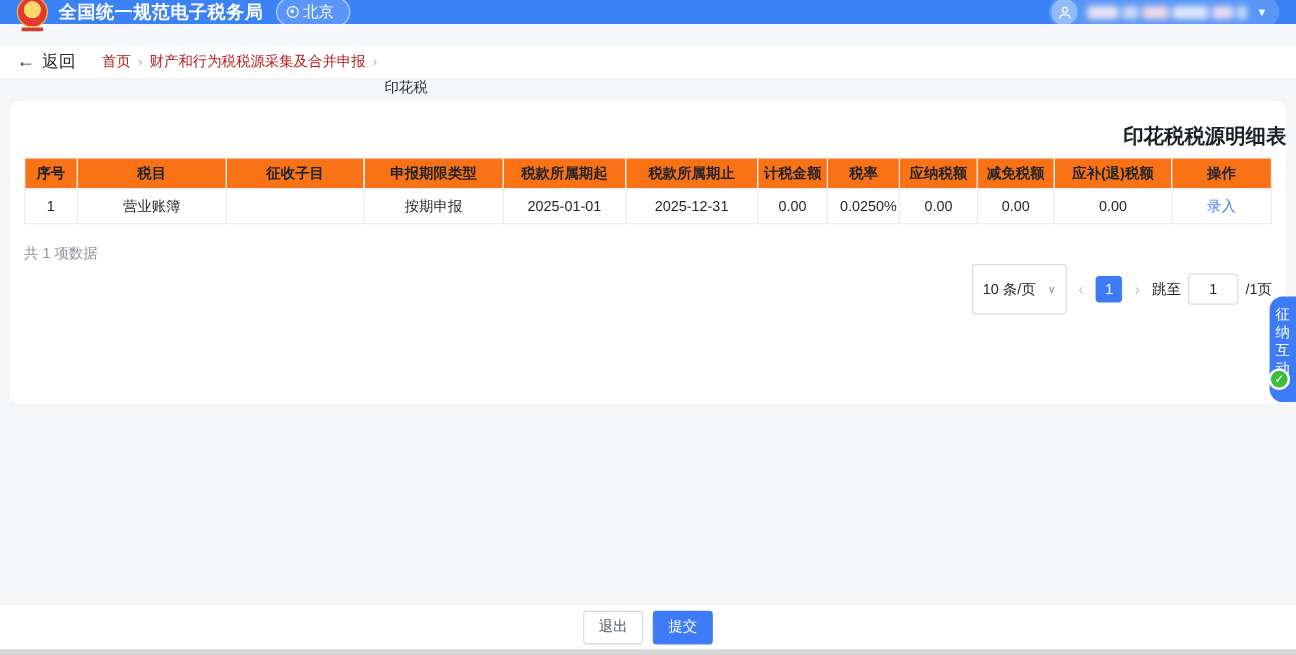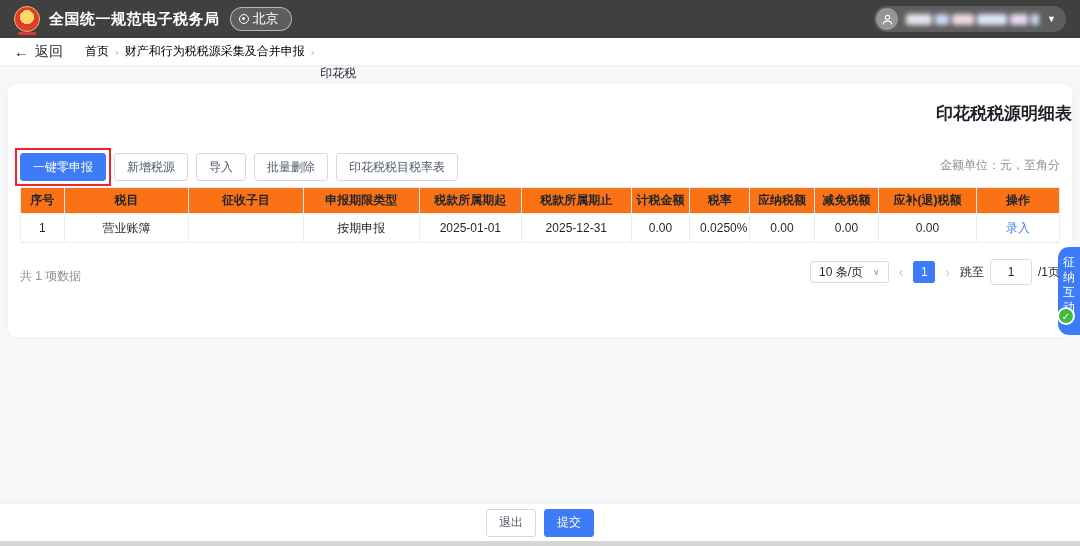--- a/index.html
+++ b/index.html
@@ -4,22 +4,22 @@
 <style>
   * { margin:0; padding:0; box-sizing:border-box; }
   html,body { width:1080px; height:546px; overflow:hidden; }
   body {
     font-family:"Liberation Sans","DejaVu Sans",sans-serif;
     background:#f6f7f9; position:relative; color:#1f2329;
   }
 
   
   .app-header{
-    position:absolute; top:0; left:0; right:0; height:38px;
-    background:#404040; display:flex; align-items:center; padding:0 14px;
+    position:absolute; top:0; left:0; right:0; height:20px;
+    background:#3b82f6; display:flex; align-items:center; padding:0 14px;
   }
   .logo{ width:26px; height:26px; border-radius:50%;
     background:radial-gradient(circle at 50% 42%, #ffd76a 0 38%, #e23a2e 39% 100%);
     border:1px solid #f3c04c; flex:0 0 auto; position:relative;}
   .logo::after{content:""; position:absolute; left:3px; right:3px; bottom:-4px; height:3px; background:#d23c30; border-radius:1px;}
   .app-title{ color:#fff; font-size:15px; font-weight:bold; margin-left:9px; letter-spacing:.5px;}
   .loc-pill{ margin-left:10px; height:24px; padding:0 12px 0 8px; border-radius:12px;
     background:rgba(255,255,255,.16); border:1px solid rgba(255,255,255,.55);
     display:flex; align-items:center; color:#fff; font-size:13px; gap:4px; cursor:pointer;}
   .pin{ width:10px; height:10px; border:1.5px solid #fff; border-radius:50%; position:relative; display:inline-block;}
@@ -35,21 +35,21 @@
   .masked i:nth-child(3){width:22px;background:#f0d9e2} .masked i:nth-child(4){width:30px;background:#dfe7fb}
   .masked i:nth-child(5){width:18px;background:#e7d9ef} .masked i:nth-child(6){width:8px;background:#cfe0f8}
   .caret{ color:#fff; font-size:9px; }
 
   
   .nav-bar{ position:absolute; top:38px; left:0; right:0; height:28px; background:#fff;
     display:flex; align-items:center; padding:0 14px; border-bottom:1px solid #f0f1f3;}
   .back{ display:flex; align-items:center; gap:6px; font-size:14px; color:#1f2329; cursor:pointer;}
   .back .arrow{ font-size:15px; }
   .crumbs{ display:flex; align-items:center; margin-left:22px; font-size:12px; gap:6px;}
-  .crumbs .lnk{ color:#000000; cursor:pointer;}
+  .crumbs .lnk{ color:#b91c1c; cursor:pointer;}
   .crumbs .sep{ color:#a8aeb8; font-size:11px;}
   .crumbs .cur{ color:#1f2329;margin-top:44px;}
 
   
   .card{ position:absolute; left:8px; right:8px; top:84px; height:253px;
     background:#fff; border-radius:8px; box-shadow:0 0 4px rgba(0,0,0,.03);}
   .page-title{ text-align:right; font-size:17px; font-weight:bold; color:#1b1f27; padding-top:18px;}
   .toolbar{ display:flex; align-items:flex-end; padding:0 12px; margin-top:24px; height:32px;}
   .btn{ height:28px; padding:0 12px; font-size:12px; border-radius:3px; background:#fff;
     border:1px solid #d5d8de; color:#4e5969; cursor:pointer; font-family:inherit;}
@@ -64,24 +64,24 @@
   table{ width:calc(100% - 24px); margin:6px 12px 0; border-collapse:collapse; table-layout:fixed;}
   th,td{ border:1px solid #ebedf0; font-size:12px; overflow:hidden; white-space:nowrap;}
   th{ background:#f97316; height:26px; font-weight:bold; color:#1f2329; text-align:center;}
   td{ height:29px; color:#1f2329; padding:0 10px;}
   td.c{ text-align:center; padding:0 4px;}
   td.r{ text-align:center;}
   td.l{ text-align:center;}
   a.entry{ color:#3d7bf7; text-decoration:none; cursor:pointer;}
 
   
-  .pg-row{ display:flex; align-items:flex-end; margin:16px 12px 0; }
+  .pg-row{ display:flex; align-items:flex-start; margin:16px 12px 0;flex-direction:column; }
   .total{ font-size:12px; color:#8c9099;}
   .pg-ctrls{ margin-left:auto; display:flex; align-items:center; gap:8px;}
-  .size-sel{ height:22px; border:1px solid #d9dce3; border-radius:3px; display:flex; align-items:center;
+  .size-sel{ height:42px; border:1px solid #d9dce3; border-radius:3px; display:flex; align-items:center;
     padding:0 8px; font-size:12px; color:#1f2329; gap:10px; cursor:pointer; background:#fff;}
   .size-sel .v{ color:#8c9099; font-size:9px;}
   .chev{ color:#c3c7cf; font-size:14px; cursor:pointer; padding:0 2px;}
   .page-cur{ width:22px; height:22px; background:#3d7bf7; color:#fff; border-radius:3px;
     font-size:12px; display:flex; align-items:center; justify-content:center; cursor:pointer;}
   .jump{ display:flex; align-items:center; gap:6px; font-size:12px; color:#1f2329;}
   .jump input{ width:42px; height:26px; border:1px solid #d9dce3; border-radius:3px;
     text-align:center; font-size:12px; font-family:inherit; color:#1f2329;}
 
   
@@ -139,31 +139,20 @@
     <span class="sep">›</span>
     <span class="lnk">财产和行为税税源采集及合并申报</span>
     <span class="sep">›</span>
     <span class="cur">印花税</span>
   </div>
 </div>
 
 <div class="card">
   <div class="page-title">印花税税源明细表</div>
 
-  <div class="toolbar">
-    <span class="hl-wrap">
-      <button class="btn primary">一键零申报</button>
-      <span class="hl-box"></span>
-    </span>
-    <button class="btn">新增税源</button>
-    <button class="btn">导入</button>
-    <button class="btn">批量删除</button>
-    <button class="btn">印花税税目税率表</button>
-    <span class="unit-note">金额单位：元，至角分</span>
-  </div>
 
   <table>
     <colgroup>
       <col style="width:4.2%">
         <col style="width:12%">
         <col style="width:11%">
         <col style="width:11.2%">
       <col style="width:9.8%">
         <col style="width:10.6%">
         <col style="width:5.6%">

